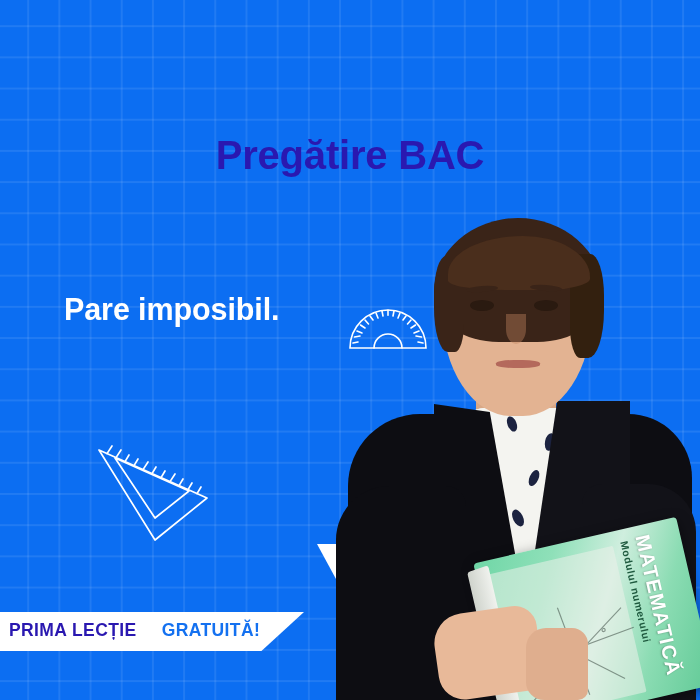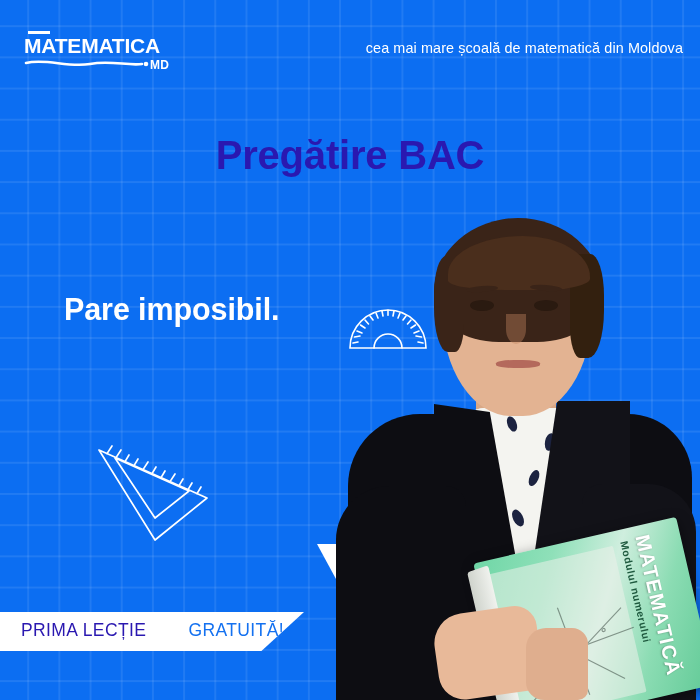--- a/index.html
+++ b/index.html
@@ -348,55 +348,40 @@
     position: absolute;
     left: 0;
     top: 612px;
     width: 304px;
     height: 39px;
     background: #ffffff;
     clip-path: polygon(0 0, 100% 0, 86% 100%, 0 100%);
   }
   .ribbon-text {
     position: absolute;
-    left: 21px;
+    left: 9px;
     top: 611px;
     height: 39px;
     display: flex;
     align-items: center;
     font-size: 17.5px;
-    font-weight: 400;
+    font-weight: 700;
     letter-spacing: 0.4px;
     white-space: nowrap;
-    gap: 29px;
   }
   .ribbon-text .a { color: #2a18b0; }
-  .ribbon-text .b { color: #1471f0; margin-left: 13px; }
+  .ribbon-text .b { color: #1471f0; margin-left: 25px; }
 </style>
 </head>
 <body>
 
 <div class="poster">
 
   <div class="grid-bg"></div>
 
-  <div class="header">
-
-    <div class="logo">
-      <svg width="150" height="50" viewBox="0 0 150 50">
-        <rect x="4" y="4" width="22" height="3" fill="#ffffff"></rect>
-        <text x="0" y="26" fill="#ffffff" font-family="Liberation Sans, sans-serif" font-size="21" font-weight="700" letter-spacing="-0.2">MATEMATICA</text>
-        <path d="M2 36 C 22 31, 44 41, 66 37 C 86 33, 104 39, 118 37" stroke="#ffffff" stroke-width="2.6" fill="none" stroke-linecap="round"></path>
-        <circle cx="122" cy="37" r="2.3" fill="#ffffff"></circle>
-        <text x="126" y="42" fill="#ffffff" font-family="Liberation Sans, sans-serif" font-size="12" font-weight="700" letter-spacing="0.2">MD</text>
-      </svg>
-    </div>
-
-    <div class="tagline">cea mai mare școală de matematică din Moldova</div>
-  </div>
 
   <div class="title">Pregătire BAC</div>
 
   <div class="slogan">
     <div>Pare imposibil.</div>
   </div>
 
   <div class="protractor">
     <svg width="88" height="62" viewBox="0 0 88 62">
       <g stroke="#ffffff" stroke-width="1.6" fill="none" stroke-linecap="round">

